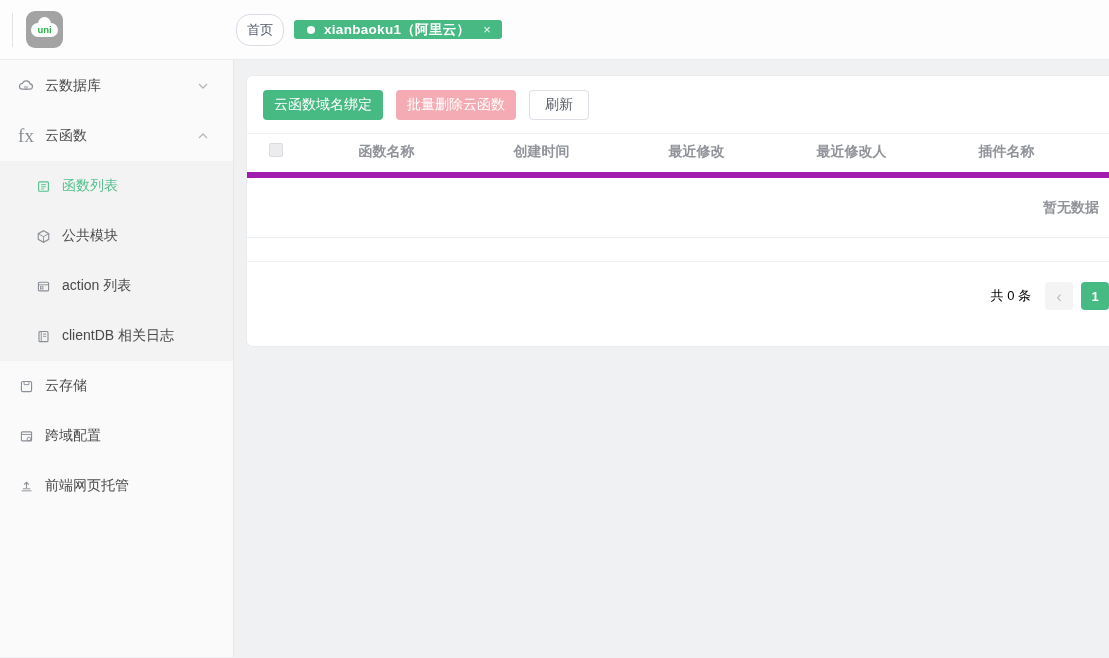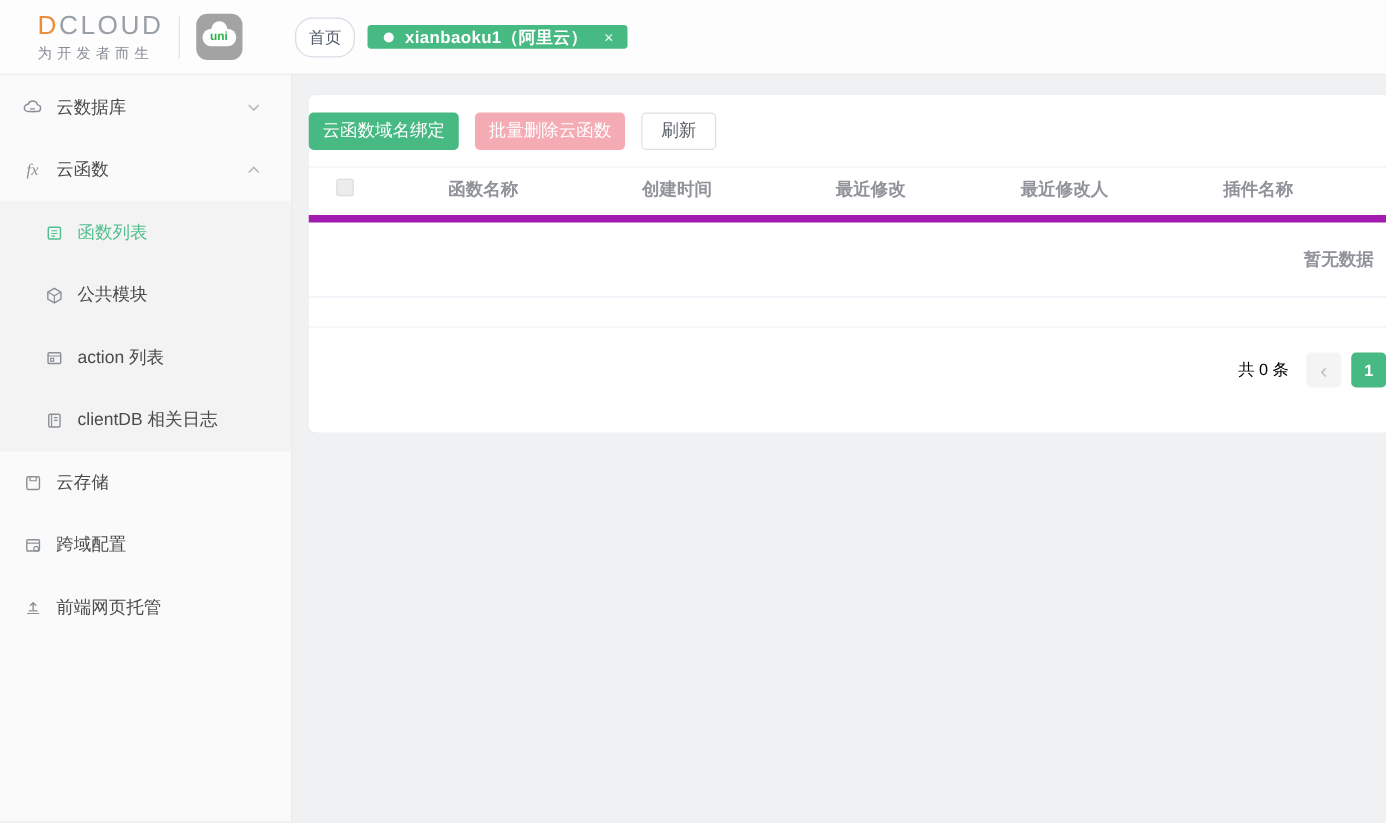--- a/index.html
+++ b/index.html
@@ -60,33 +60,33 @@
     height: 50px; display: flex; align-items: center;
     padding-left: 17px; font-size: 14px; color: #4a4a4a; cursor: pointer;
   }
   .side-item .icon { width: 18px; display: flex; justify-content: center; align-items: center; color: #8b8f96; flex: none; }
   .side-item .label { margin-left: 10px; white-space: nowrap; }
   .chevron { margin-left: auto; margin-right: 24px; color: #b4b8bd; display: flex; }
   .submenu { background: #f3f3f3; }
   .submenu .side-item { padding-left: 34px; }
   .side-item.active { color: #52c08d; }
   .side-item.active .icon { color: #52c08d; }
-  .fx-glyph { font-size: 13px; font-style: italic; font-family: "Liberation Serif", "DejaVu Serif", serif; }
+  .fx-glyph { font-size: 19px; font-family: "Liberation Serif", "DejaVu Serif", serif; }
 
   
   .main { flex: 1; min-width: 0; }
   .panel {
     margin: 15px 0 0 12px; height: 272px;
     background: #fff;
     border: 1px solid #ececec; border-right: none;
     border-radius: 6px 0 0 6px;
   }
   .toolbar {
     height: 58px; display: flex; align-items: center;
-    gap: 13px; border-bottom: 1px solid #f2f2f2;
+    padding-left: 16px; gap: 13px; border-bottom: 1px solid #f2f2f2;
   }
   .btn {
     height: 30px; border-radius: 4px; font-size: 14px; padding: 0 11px;
     display: inline-flex; align-items: center; border: none; cursor: pointer;
     font-family: inherit;
   }
   .btn-green { background: #47b983; color: #fff; }
   .btn-pink  { background: #f4abb3; color: #fff; cursor: not-allowed; }
   .btn-plain { background: #fff; border: 1px solid #dcdfe6; color: #5a5e66; padding: 0 15px; }
 
@@ -111,24 +111,20 @@
   .page-prev { background: #f4f4f5; color: #bcc0c9; font-size: 17px; line-height: 1; }
   .page-current { background: #47b983; color: #fff; font-size: 13px; font-weight: 700; margin-left: 8px; }
 
   svg { display: block; }
 </style>
 </head>
 <body>
 
 <div class="topbar">
   <div class="logo-area">
-    <div class="brand">
-      <div class="brand-line"><span class="brand-first">D</span><span>CLOUD</span></div>
-      <div class="slogan">为开发者而生</div>
-    </div>
     <div class="logo-divider"></div>
     <div class="uni-badge">
       <div class="uni-cloud">
         <span class="uni-text">uni</span>
       </div>
     </div>
   </div>
   <div class="tabs">
     <div class="tab-home">首页</div>
     <div class="tab-active">

